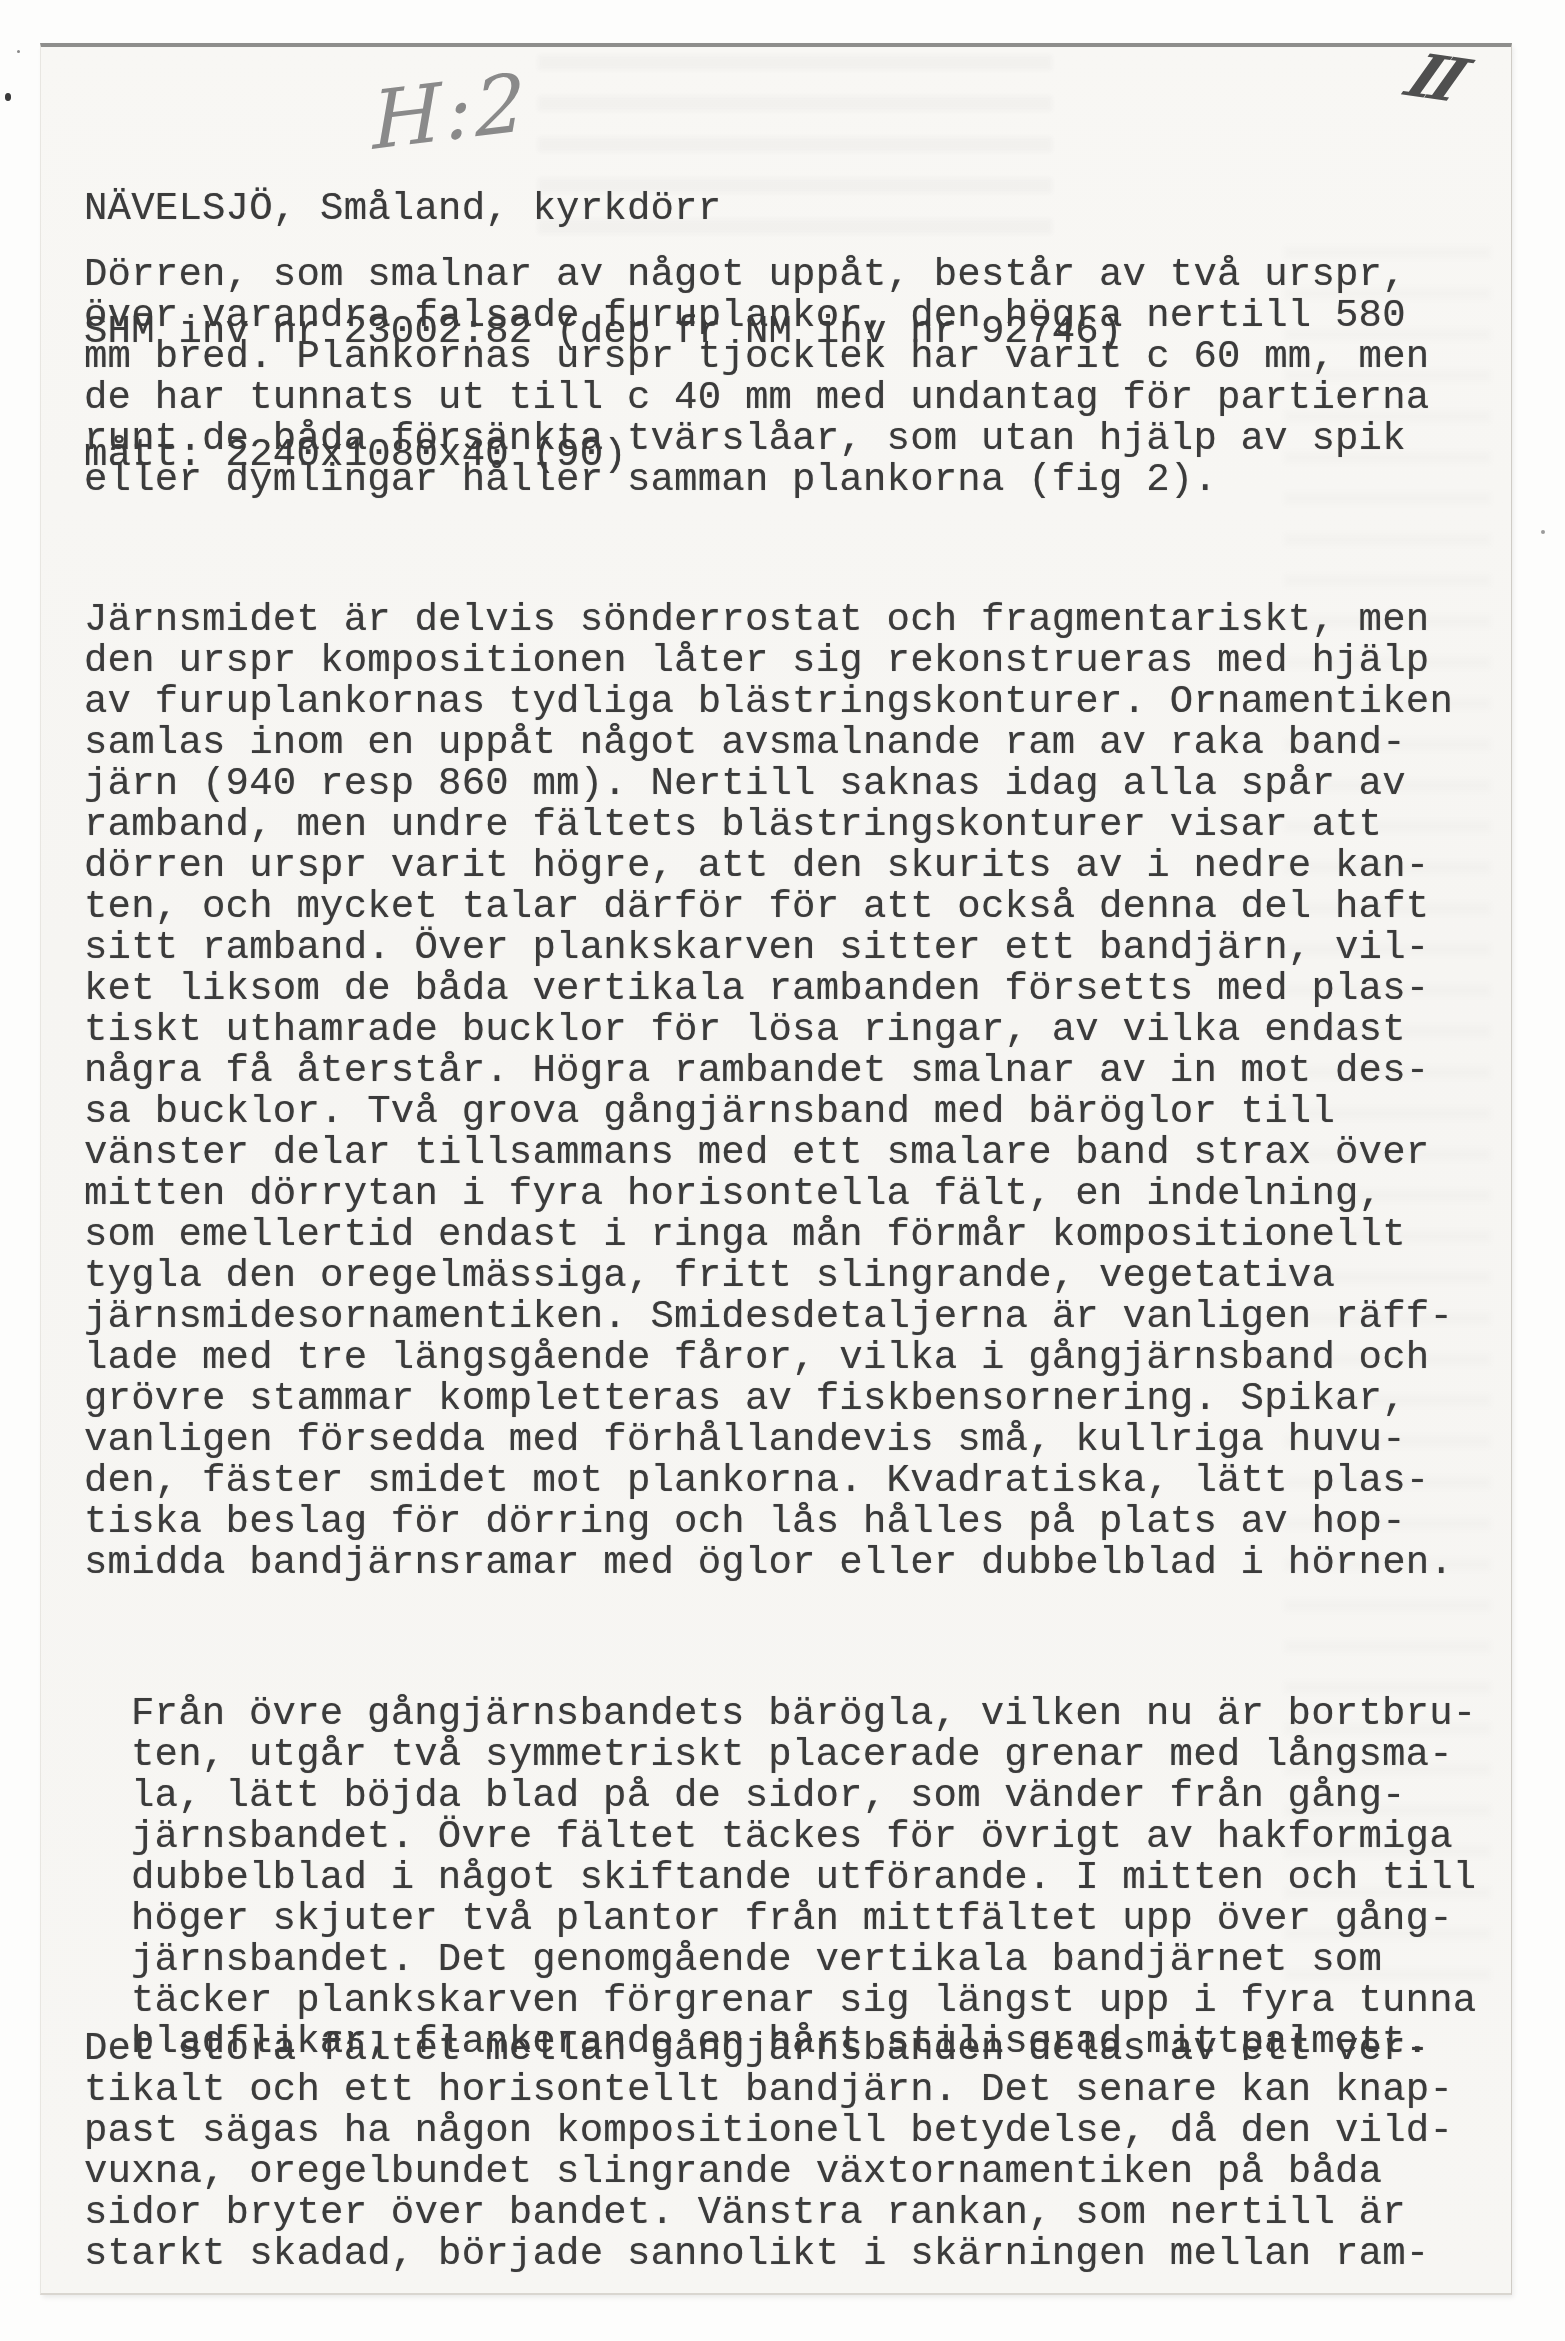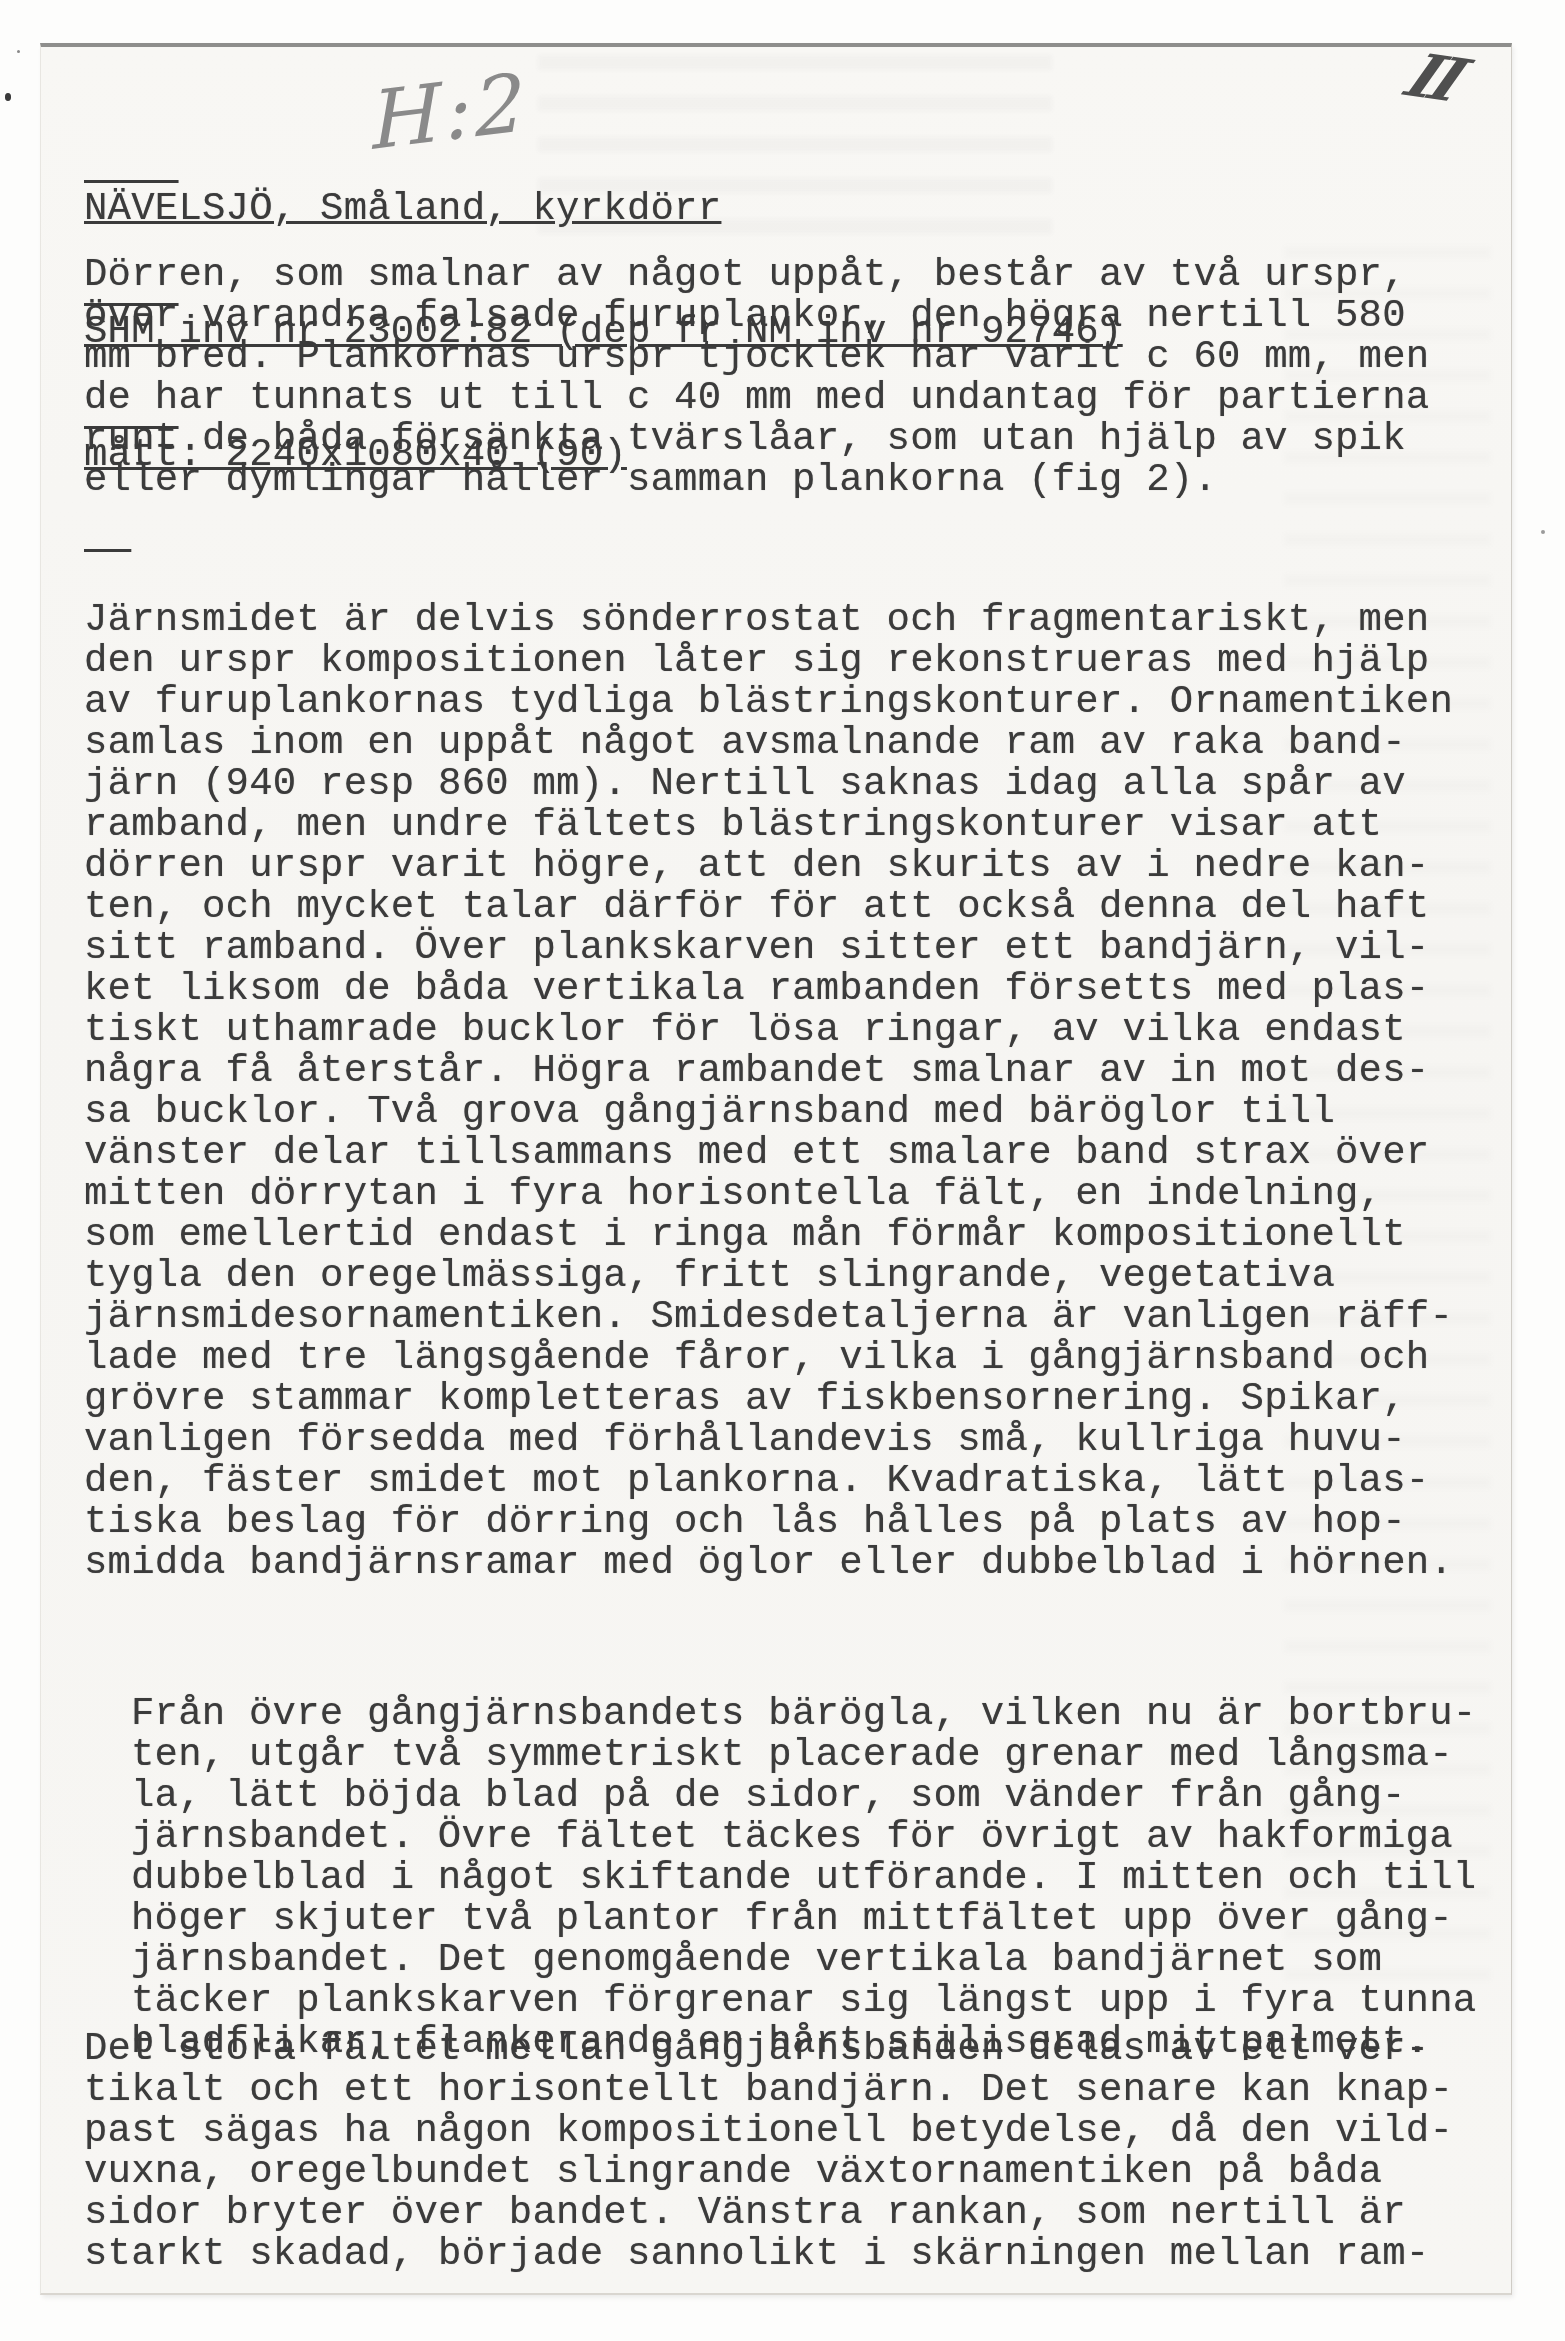--- a/index.html
+++ b/index.html
@@ -33,21 +33,21 @@
     position: absolute;
     left: 43px; 
     font-family: "Liberation Mono", "DejaVu Sans Mono", monospace;
     font-size: 39px;
     line-height: 41px;
     letter-spacing: 0.2px;
     color: #3b3b3b;
     white-space: pre;
     text-shadow: 0 0 0.8px rgba(55,55,55,0.55);
   }
-  .header-block   { top: 60px; text-decoration: underline; }   
+  .header-block   { top: 60px; }   
   .paragraph-1    { top: 208px; }  
   .paragraph-2    { top: 553px; }  
   .paragraph-3    { top: 1647px; margin-left: 47px; } 
   .paragraph-4    { top: 1982px; font-family: Liberation Mono, monospace; } 
 
   
   .hw {
     position: absolute;
     font-family: "DejaVu Serif", serif;
     font-style: italic;

